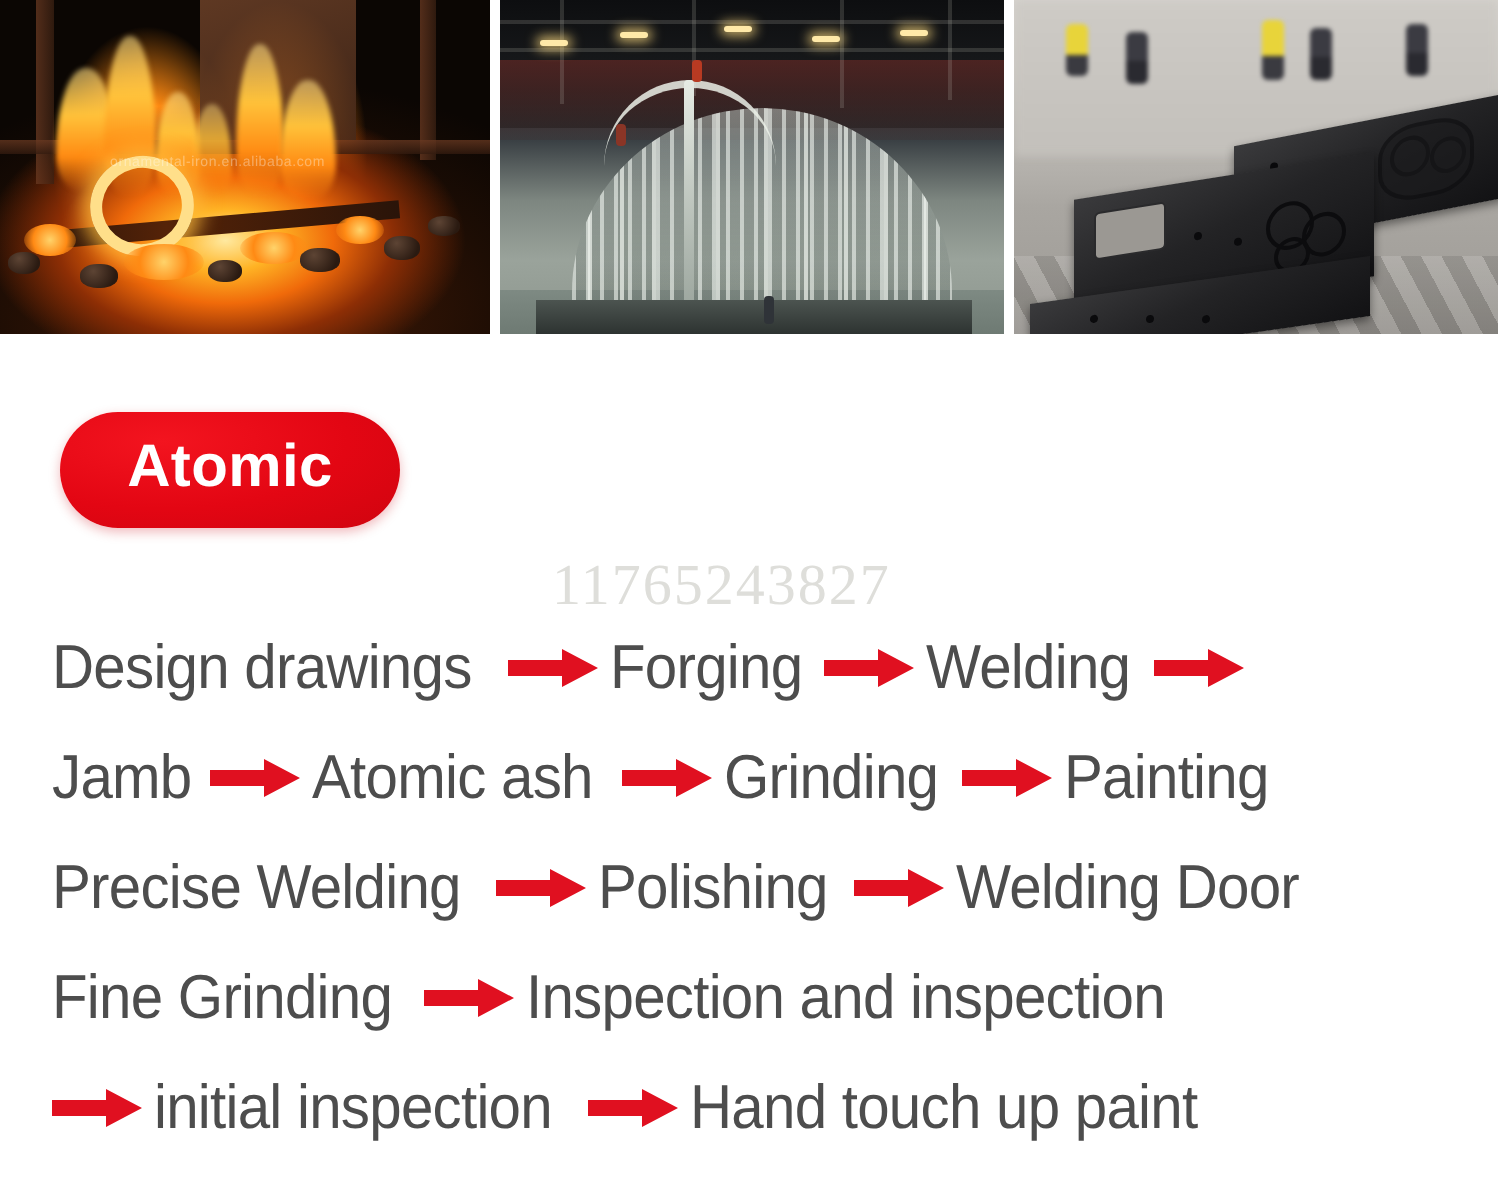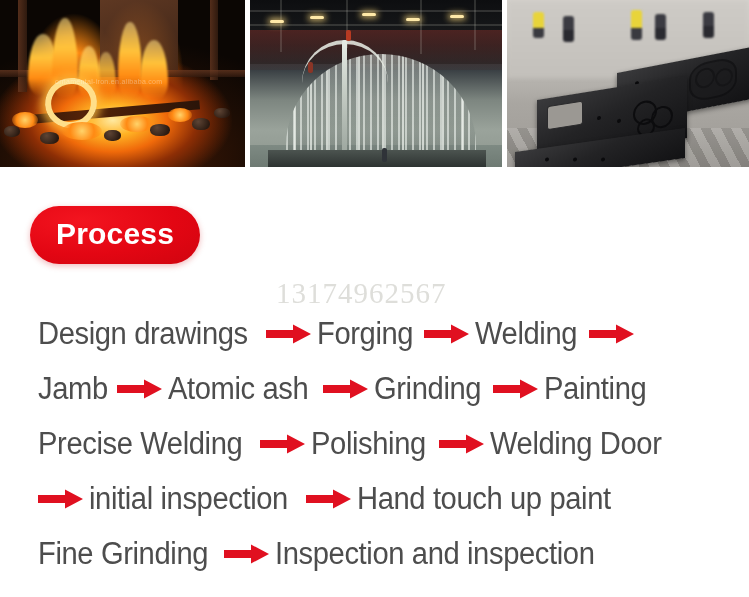--- a/index.html
+++ b/index.html
@@ -231,21 +231,21 @@
     font-size: 29px;
     color: #dededa;
     letter-spacing: 1px;
     white-space: nowrap;
     user-select: none;
   }
 
   
   .flow {
     position: absolute;
-    left: 16px;
+    left: 4px;
     top: 306px;
     width: 719px;
   }
   .flow-line {
     display: flex;
     align-items: center;
     height: 55px;
     padding-left: 22px;
     box-sizing: border-box;
     white-space: nowrap;
@@ -380,24 +380,24 @@
           <div class="door-bolt" style="left:30px; top:10px;"></div>
           <div class="door-bolt" style="left:58px; top:14px;"></div>
           <div class="door-bolt" style="left:86px; top:18px;"></div>
         </div>
       </div>
     </div>
 
   </div>
 
   <div class="process-badge">
-    <span class="label">Process</span>
+    <span class="label">Atomic</span>
   </div>
 
-  <div class="watermark">13174962567</div>
+  <div class="watermark">11765243827</div>
 
   <div class="flow" id="flow">
       <div class="flow-line">
         <span class="step">Design drawings</span>
         <span class="sp-sm"></span>
         <span class="arrow">
           <svg width="46" height="22" viewBox="0 0 46 22" aria-hidden="true">
             <path d="M0 7 H27 V1.5 L45 11 L27 20.5 V15 H0 Z" fill="#e01020"></path>
           </svg>
         </span>
@@ -458,42 +458,42 @@
         <span class="sp-sm"></span>
         <span class="arrow">
           <svg width="46" height="22" viewBox="0 0 46 22" aria-hidden="true">
             <path d="M0 7 H27 V1.5 L45 11 L27 20.5 V15 H0 Z" fill="#e01020"></path>
           </svg>
         </span>
         <span class="sp-sm"></span>
         <span class="step">Welding Door</span>
       </div>
       <div class="flow-line">
+        <span class="step">Fine Grinding</span>
+        <span class="sp-sm"></span>
+        <span class="arrow">
+          <svg width="46" height="22" viewBox="0 0 46 22" aria-hidden="true">
+            <path d="M0 7 H27 V1.5 L45 11 L27 20.5 V15 H0 Z" fill="#e01020"></path>
+          </svg>
+        </span>
+        <span class="sp-sm"></span>
+        <span class="step">Inspection and inspection</span>
+      </div>
+      <div class="flow-line">
         <span class="arrow">
           <svg width="46" height="22" viewBox="0 0 46 22" aria-hidden="true">
             <path d="M0 7 H27 V1.5 L45 11 L27 20.5 V15 H0 Z" fill="#e01020"></path>
           </svg>
         </span>
         <span class="sp-sm"></span>
         <span class="step">initial inspection</span>
         <span class="sp-sm"></span>
         <span class="arrow">
           <svg width="46" height="22" viewBox="0 0 46 22" aria-hidden="true">
             <path d="M0 7 H27 V1.5 L45 11 L27 20.5 V15 H0 Z" fill="#e01020"></path>
           </svg>
         </span>
         <span class="sp-sm"></span>
         <span class="step">Hand touch up paint</span>
       </div>
-      <div class="flow-line">
-        <span class="step">Fine Grinding</span>
-        <span class="sp-sm"></span>
-        <span class="arrow">
-          <svg width="46" height="22" viewBox="0 0 46 22" aria-hidden="true">
-            <path d="M0 7 H27 V1.5 L45 11 L27 20.5 V15 H0 Z" fill="#e01020"></path>
-          </svg>
-        </span>
-        <span class="sp-sm"></span>
-        <span class="step">Inspection and inspection</span>
-      </div>
     </div>
 
 </div>
 
 </body></html>

